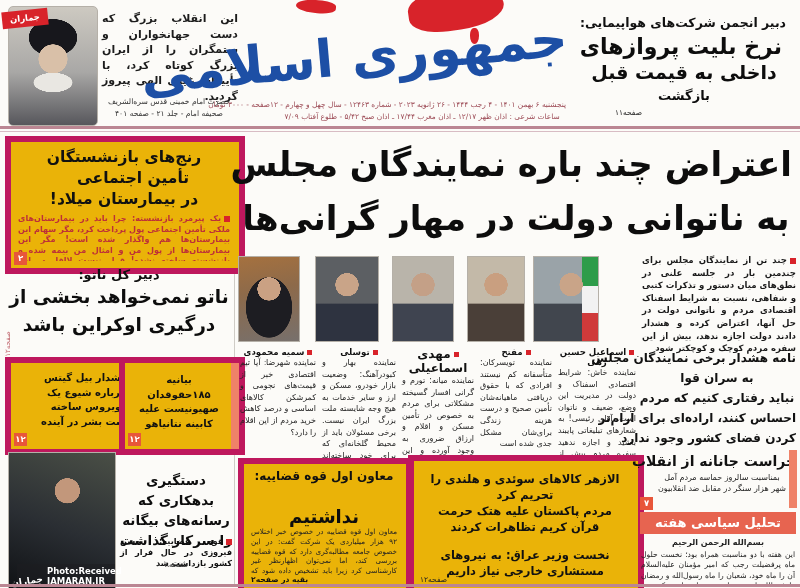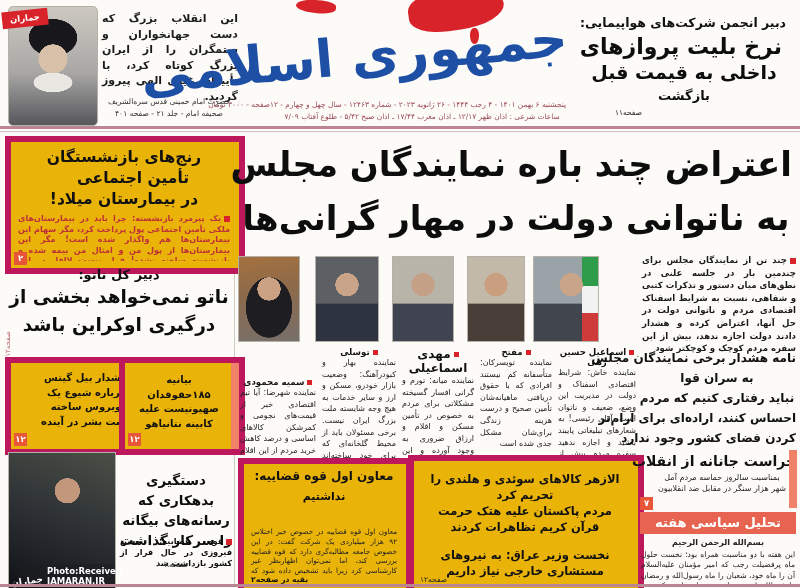--- a/index.html
+++ b/index.html
@@ -144,39 +144,39 @@
       <span class="sq" style="width:5px;height:5px;"></span><span>مهدی اسماعیلی</span>
     </div>
     <div class="j" style="font-size:8px;line-height:11.6px;color:#222;">نماینده میانه: تورم و گرانی افسار گسیخته مشکلاتی برای مردم به خصوص در تأمین مسکن و اقلام و ارزاق ضروری به وجود آورده و این وضعیت در کنار نبود تدابیر بازدارنده کمر ملت را شکسته است</div>
   </div>
   <div class="abs" style="left:322px;top:347px;width:74px;">
     <div class="c b" style="font-size:8.6px;">
       <span class="sq" style="width:5px;height:5px;"></span><span>توسلی</span>
     </div>
     <div class="j" style="font-size:8px;line-height:11.6px;color:#222;">نماینده بهار و کبودرآهنگ: وضعیت بازار خودرو، مسکن و ارز و سایر خدمات به هیچ وجه شایسته ملت بزرگ ایران نیست. برخی مسئولان باید از محیط گلخانه‌ای که برای خود ساخته‌اند خارج شوند و واقعیت‌ها را ببینند</div>
   </div>
-  <div class="abs" style="left:240px;top:347px;width:76px;margin-top:30px;">
+  <div class="abs" style="left:240px;top:347px;width:76px;">
     <div class="c b" style="font-size:8.6px;">
       <span class="sq" style="width:5px;height:5px;"></span><span>سمیه محمودی</span>
     </div>
-    <div class="j" style="font-size:8px;line-height:11.6px;color:#222;">نماینده شهرضا: آیا تیم اقتصادی خبر از قیمت‌های نجومی و کمرشکن کالاهای اساسی و درصد کاهش خرید مردم از این اقلام را دارد؟</div>
+    <div class="j" style="font-size:8px;line-height:11.6px;color:#222;font-family:Liberation Serif, serif;">نماینده شهرضا: آیا تیم اقتصادی خبر از قیمت‌های نجومی و کمرشکن کالاهای اساسی و درصد کاهش خرید مردم از این اقلام را دارد؟</div>
   </div>
   <div class="abs nw" style="left:240px;top:458px;font-size:7.5px;color:#444;">صفحه۳</div>
 
   <div class="abs" style="left:638px;top:348px;width:158px;">
     <div class="c b nw" style="font-size:12px;line-height:20px;">نامه هشدار برخی نمایندگان مجلس</div>
     <div class="c b nw" style="font-size:12px;line-height:20px;">به سران قوا</div>
     <div class="c b nw" style="font-size:12px;line-height:20px;">نباید رفتاری کنیم که مردم</div>
     <div class="c b nw" style="font-size:12px;line-height:20px;">احساس کنند، اراده‌ای برای آرام‌تر</div>
     <div class="c b nw" style="font-size:12px;line-height:20px;">کردن فضای کشور وجود ندارد</div>
   </div>
 
   <div class="box" style="left:238px;top:458px;width:162px;height:124px;">
     <div class="abs c b nw" style="left:0;top:5px;width:160px;font-size:12px;">معاون اول قوه قضاییه:</div>
-    <div class="abs c headline nw" style="left:0;top:26px;width:160px;font-size:11px;">نداشتیم</div>
+    <div class="abs c headline nw" style="left:0;top:42px;width:160px;font-size:18px;">نداشتیم</div>
     <div class="abs j" style="left:7px;top:63px;width:146px;height:48px;font-size:7.2px;line-height:9.8px;color:#222;overflow:hidden;">معاون اول قوه قضاییه در خصوص خبر اختلاس ۹۲ هزار میلیاردی یک شرکت گفت: در این خصوص جامعه مطالبه‌گری دارد که قوه قضاییه بررسی کند، اما نمی‌توان اظهارنظر غیر کارشناسی کرد زیرا باید تشخیص داده شود که مشکل چه بوده، جرمی اتفاق افتاده اما آیا این جرم اختلاس بوده یا عنوان مجرمانه‌ای دیگری دارد و این تشخیص با قاضی است.</div>
     <div class="abs b nw" style="left:7px;bottom:4px;font-size:7.6px;">بقیه در صفحه۲</div>
   </div>
 
   <div class="box" style="left:408px;top:455px;width:224px;height:127px;">
     <div class="abs c b" style="left:8px;top:10px;width:206px;font-size:11.5px;line-height:16px;">الازهر کالاهای سوئدی و هلندی را تحریم کرد</div>
     <div class="abs c b" style="left:8px;top:42px;width:206px;font-size:11.5px;line-height:16px;">مردم پاکستان علیه هتک حرمت قرآن کریم تظاهرات کردند</div>
     <div class="abs c b" style="left:8px;top:86px;width:206px;font-size:11.5px;line-height:16px;text-align:center;">نخست وزیر عراق: به نیروهای مستشاری خارجی نیاز داریم</div>
     <div class="abs nw" style="left:6px;bottom:4px;font-size:7.5px;color:#222;">صفحه۱۲</div>
   </div>

